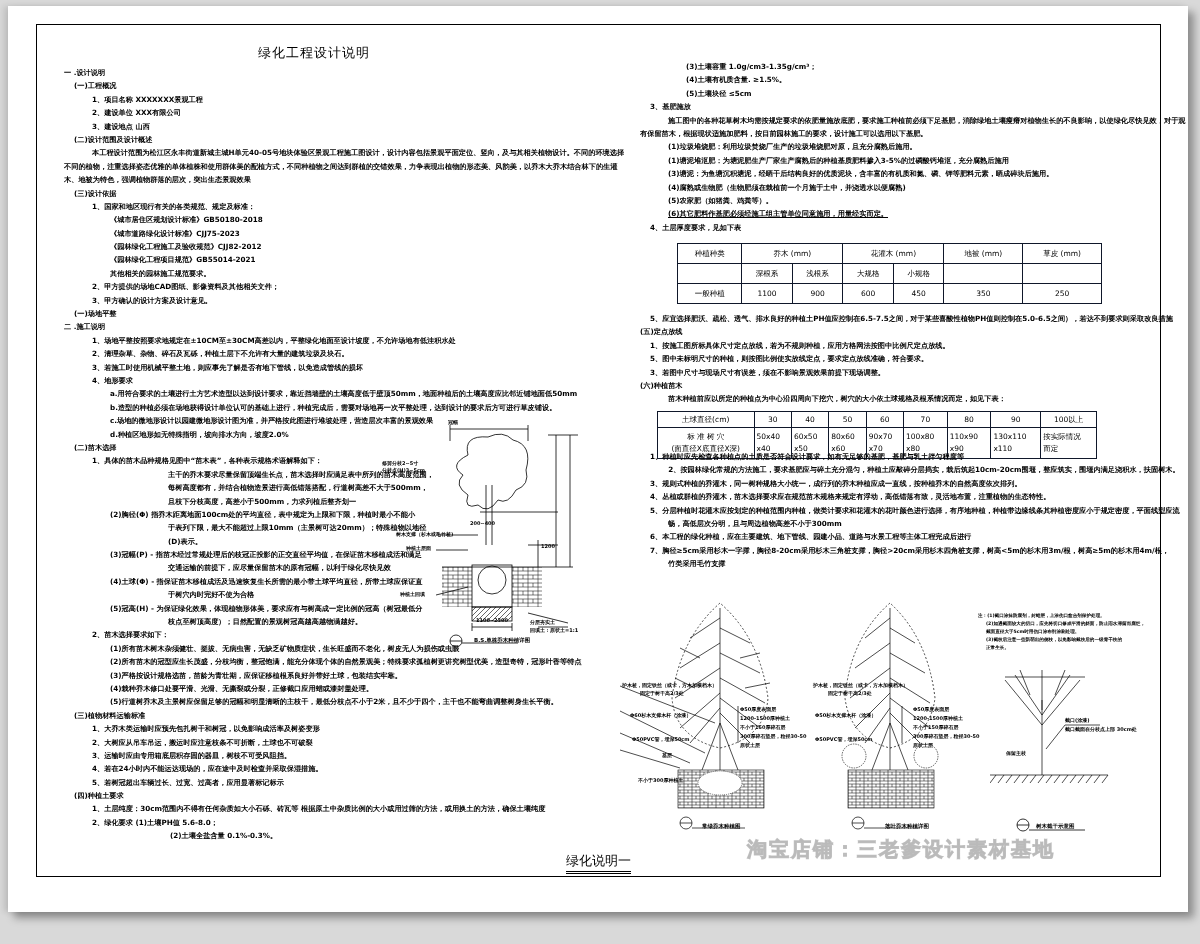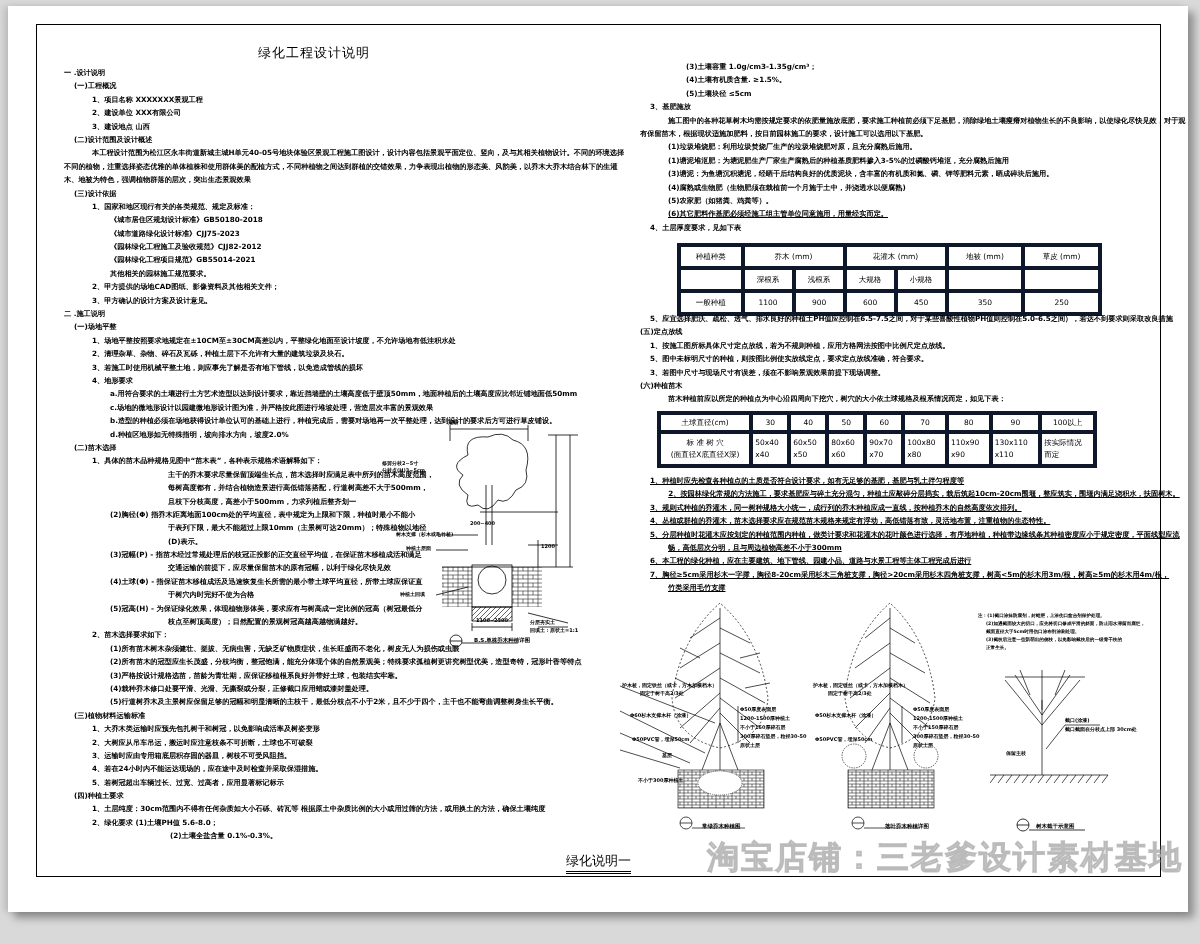--- a/index.html
+++ b/index.html
@@ -5,31 +5,31 @@
   html,body{margin:0;padding:0;}
   body{width:1200px;height:944px;background:#d9d9d9;position:relative;overflow:hidden;
        font-family:"DejaVu Sans","Liberation Sans",sans-serif;color:#000;}
   .sheet{position:absolute;left:8px;top:6px;width:1180px;height:906px;background:#fff;
          box-shadow:6px 6px 8px rgba(0,0,0,0.35), -4px 0 6px rgba(0,0,0,0.12);}
   .frame{position:absolute;left:28px;top:18px;width:1123px;height:851px;border:1.5px solid #000;}
   .col{position:absolute;font-size:7.2px;line-height:13.4px;white-space:nowrap;font-weight:bold;}
   .col .ln{display:block;height:13.4px;overflow:hidden;}
   .title{position:absolute;left:258px;top:44px;font-size:13px;font-weight:normal;letter-spacing:1px;}
   table{border-collapse:collapse;font-size:7.5px;}
-  td{border:4px solid #0f172a;text-align:center;padding:0 2px;}
+  td{border:1px solid #0f172a;text-align:center;padding:0 2px;}
   .t1{position:absolute;left:677px;top:243px;width:425px;}
   .t1 td{height:19px;}
   .t2{position:absolute;left:657px;top:411px;width:440px;}
   .t2 td{height:15px;}
   .t2 .tall td{height:30px;text-align:left;line-height:12px;}
   .t2 td.first{text-align:center;}
   .drawing{position:absolute;}
   .lbl{position:absolute;font-size:5px;font-weight:bold;white-space:nowrap;}
   .footer{position:absolute;left:566px;top:852px;font-size:13px;border-bottom:3px double #000;padding-bottom:1px;}
-  .watermark{position:absolute;left:707px;top:836px;font-size:32px;color:rgba(200,200,200,0.55);
+  .watermark{position:absolute;left:747px;top:836px;font-size:20px;color:rgba(200,200,200,0.55);
              font-weight:bold;letter-spacing:2px;-webkit-text-stroke:1px rgba(170,170,170,0.7);}
 </style>
 </head>
 <body>
 
 <div class="sheet">
   <div class="frame"></div>
 </div>
 
 <div class="title">绿化工程设计说明</div>
@@ -46,29 +46,29 @@
     <span class="ln" style="padding-left: 0px;">木、地被为特色，强调植物群落的层次，突出生态景观效果</span>
     <span class="ln" style="padding-left: 10px;">(三)设计依据</span>
     <span class="ln" style="padding-left: 28px;">1、国家和地区现行有关的各类规范、规定及标准：</span>
     <span class="ln" style="padding-left: 46px;">《城市居住区规划设计标准》GB50180-2018</span>
     <span class="ln" style="padding-left: 46px;">《城市道路绿化设计标准》CJJ75-2023</span>
     <span class="ln" style="padding-left: 46px;">《园林绿化工程施工及验收规范》CJJ82-2012</span>
     <span class="ln" style="padding-left: 46px;">《园林绿化工程项目规范》GB55014-2021</span>
     <span class="ln" style="padding-left: 46px;">其他相关的园林施工规范要求。</span>
     <span class="ln" style="padding-left: 28px;">2、甲方提供的场地CAD图纸、影像资料及其他相关文件；</span>
     <span class="ln" style="padding-left: 28px;">3、甲方确认的设计方案及设计意见。</span>
+    <span class="ln" style="padding-left: 10px;">(一)场地平整</span>
     <span class="ln" style="padding-left: 0px;">二 .施工说明</span>
-    <span class="ln" style="padding-left: 10px;">(一)场地平整</span>
     <span class="ln" style="padding-left: 28px;">1、场地平整按照要求地规定在±10CM至±30CM高差以内，平整绿化地面至设计坡度，不允许场地有低洼积水处</span>
     <span class="ln" style="padding-left: 28px;">2、清理杂草、杂物、碎石及瓦砾，种植土层下不允许有大量的建筑垃圾及块石。</span>
     <span class="ln" style="padding-left: 28px;">3、若施工时使用机械平整土地，则应事先了解是否有地下管线，以免造成管线的损坏</span>
     <span class="ln" style="padding-left: 28px;">4、地形要求</span>
     <span class="ln" style="padding-left: 46px;">a.用符合要求的土壤进行土方艺术造型以达到设计要求，靠近挡墙壁的土壤高度低于壁顶50mm，地面种植后的土壤高度应比邻近铺地面低50mm</span>
+    <span class="ln" style="padding-left: 46px;">b.造型的种植必须在场地获得设计单位认可的基础上进行，种植完成后，需要对场地再一次平整处理，达到设计的要求后方可进行草皮铺设。</span>
     <span class="ln" style="padding-left: 46px;">c.场地的微地形设计以园建微地形设计图为准，并严格按此图进行堆坡处理，营造层次丰富的景观效果</span>
-    <span class="ln" style="padding-left: 46px;">b.造型的种植必须在场地获得设计单位认可的基础上进行，种植完成后，需要对场地再一次平整处理，达到设计的要求后方可进行草皮铺设。</span>
     <span class="ln" style="padding-left: 46px;">d.种植区地形如无特殊指明，坡向排水方向，坡度2.0%</span>
     <span class="ln" style="padding-left: 10px;">(二)苗木选择</span>
     <span class="ln" style="padding-left: 28px;">1、具体的苗木品种规格见图中“苗木表”，各种表示规格术语解释如下：</span>
     <span class="ln" style="padding-left: 104px;">主干的乔木要求尽量保留顶端生长点，苗木选择时应满足表中所列的苗木高度范围，</span>
     <span class="ln" style="padding-left: 104px;">每树高度都有，并结合植物造景进行高低错落搭配，行道树高差不大于500mm，</span>
     <span class="ln" style="padding-left: 104px;">且枝下分枝高度，高差小于500mm，力求列植后整齐划一</span>
     <span class="ln" style="padding-left: 46px;">(2)胸径(Φ)    指乔木距离地面100cm处的平均直径，表中规定为上限和下限，种植时最小不能小</span>
     <span class="ln" style="padding-left: 104px;">于表列下限，最大不能超过上限10mm（主景树可达20mm）；特殊植物以地径</span>
     <span class="ln" style="padding-left: 104px;">(D)表示。</span>
     <span class="ln" style="padding-left: 46px;">(3)冠幅(P) -  指苗木经过常规处理后的枝冠正投影的正交直径平均值，在保证苗木移植成活和满足</span>
@@ -198,21 +198,21 @@
           <div>x110</div>
         </td>
         <td>
           <div>按实际情况</div>
           <div>而定</div>
         </td>
       </tr>
 </tbody>
   </table>
 
-<div class="col" id="rightBottom" style="left:640px;top:474px;text-decoration:underline;">
+<div class="col" id="rightBottom" style="left:640px;top:450px;">
     <span class="ln" style="padding-left: 10px;">1、种植时应先检查各种植点的土质是否符合设计要求，如有无足够的基肥，基肥与乳土拌匀程度等</span>
     <span class="ln" style="padding-left: 10px; text-align: right;">2、按园林绿化常规的方法施工，要求基肥应与碎土充分混匀，种植土应敲碎分层捣实，栽后筑起10cm-20cm围堰，整应筑实，围堰内满足浇积水，扶固树木。</span>
     <span class="ln" style="padding-left: 10px;">3、规则式种植的乔灌木，同一树种规格大小统一，成行列的乔木种植应成一直线，按种植乔木的自然高度依次排列。</span>
     <span class="ln" style="padding-left: 10px;">4、丛植或群植的乔灌木，苗木选择要求应在规范苗木规格来规定有浮动，高低错落有致，灵活地布置，注重植物的生态特性。</span>
     <span class="ln" style="padding-left: 10px;">5、分层种植时花灌木应按划定的种植范围内种植，做类计要求和花灌木的花叶颜色进行选择，有序地种植，种植带边缘线条其种植密度应小于规定密度，平面线型应流</span>
     <span class="ln" style="padding-left: 28px;">畅，高低层次分明，且与周边植物高差不小于300mm</span>
     <span class="ln" style="padding-left: 10px;">6、本工程的绿化种植，应在主要建筑、地下管线、园建小品、道路与水景工程等主体工程完成后进行</span>
     <span class="ln" style="padding-left: 10px;">7、胸径≥5cm采用杉木一字撑，胸径8-20cm采用杉木三角桩支撑，胸径&gt;20cm采用杉木四角桩支撑，树高&lt;5m的杉木用3m/根，树高≥5m的杉木用4m/根，</span>
     <span class="ln" style="padding-left: 28px;">竹类采用毛竹支撑</span>
   </div>

